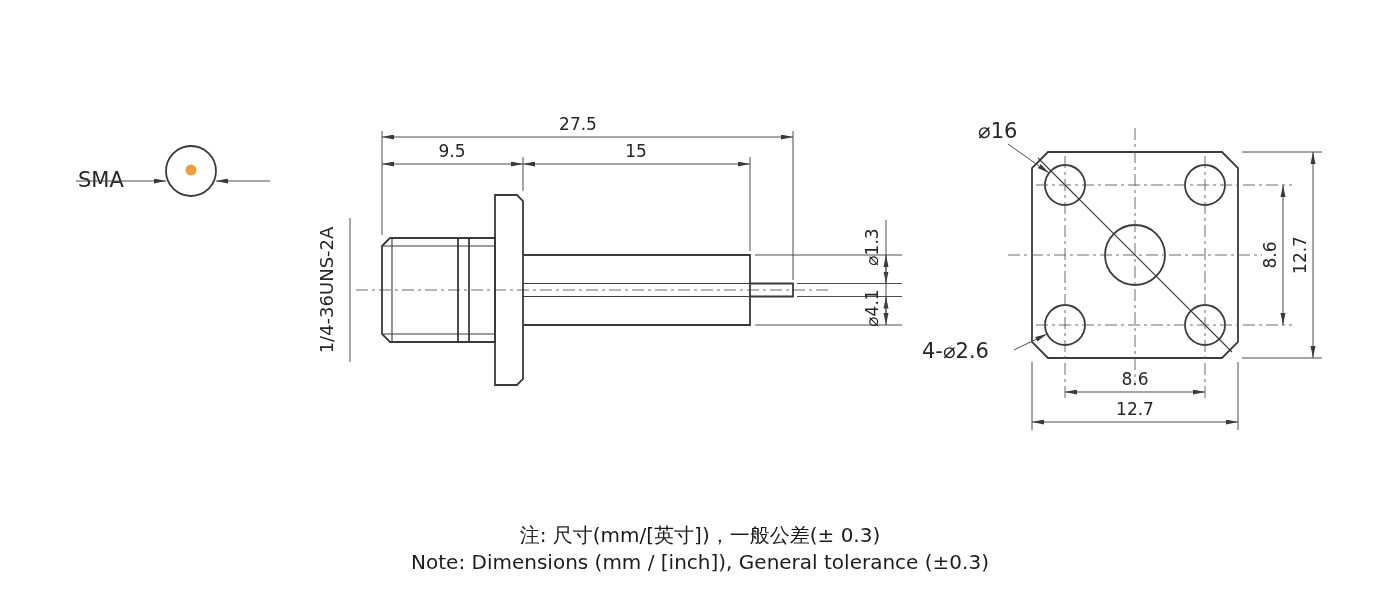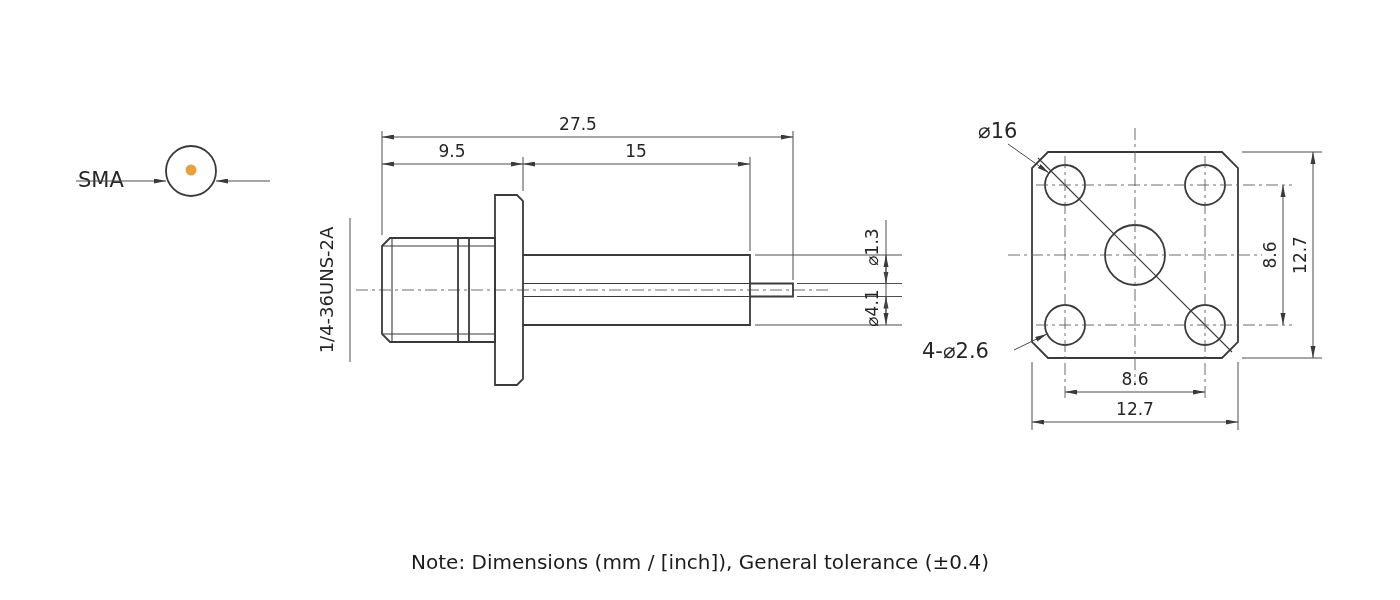--- a/index.html
+++ b/index.html
@@ -132,15 +132,16 @@
       <line class="dim" x1="1065" y1="392" x2="1205" y2="392" marker-start="url(#as)" marker-end="url(#ae)"></line>
       <text x="1135" y="385" text-anchor="middle">8.6</text>
 
       <line class="dim" x1="1032" y1="362" x2="1032" y2="430"></line>
       <line class="dim" x1="1238" y1="362" x2="1238" y2="430"></line>
       <line class="dim" x1="1032" y1="422" x2="1238" y2="422" marker-start="url(#as)" marker-end="url(#ae)"></line>
       <text x="1135" y="415" text-anchor="middle">12.7</text>
     </g>
   </svg>
 
-  <div class="notes note2">Note: Dimensions (mm / [inch]), General tolerance (±0.4)</div>
+  <div class="notes note1">注: 尺寸(mm/[英寸])，一般公差(± 0.3)</div>
+  <div class="notes note2">Note: Dimensions (mm / [inch]), General tolerance (±0.3)</div>
 
 </div>
 
 </body></html>

